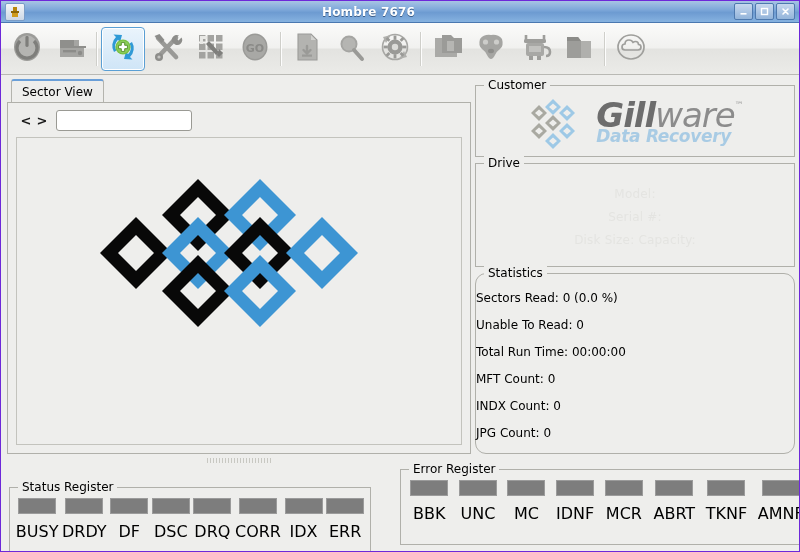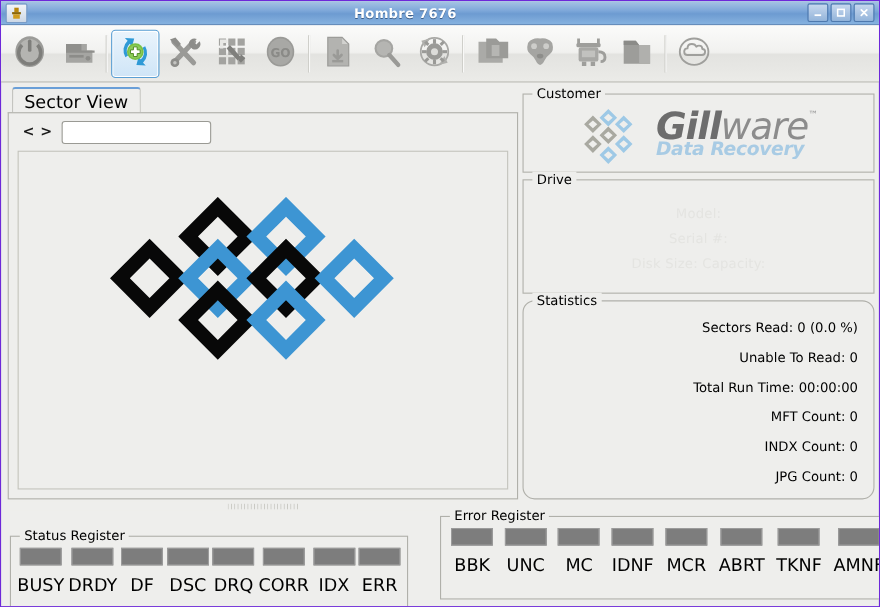--- a/index.html
+++ b/index.html
@@ -92,21 +92,21 @@
   
   .tabstrip {
     position: absolute; left: 6px; top: 78px;
     width: 464px; height: 24px;
   }
   .tab {
     position: absolute; left: 4px; top: 0;
     height: 24px; padding: 0 10px;
     box-sizing: border-box;
     display: flex; align-items: center;
-    font-size: 16px; color: #000;
+    font-size: 12px; color: #000;
     background: #eeeeec;
     border: 1px solid #b4b4ae;
     border-bottom: none;
     border-top: 2px solid #6a9fd8;
     border-radius: 3px 3px 0 0;
   }
   .tab-filler {
     position: absolute; left: 0; top: 13px;
     width: 464px; height: 11px;
     border-bottom: 1px solid #b4b4ae;
@@ -226,21 +226,21 @@
     color: #e4e4e1;
     text-align: center;
     letter-spacing: .2px;
   }
 
   
   .stats { left: 474px; top: 272px; width: 320px; height: 181px; border-radius: 11px; }
   .stats-body {
     position: absolute; left: 0; right: 14px; top: 10px; bottom: 6px;
     display: flex; flex-direction: column;
-    align-items: flex-end; justify-content: space-around;
+    align-items: flex-start; justify-content: space-around;
   }
   .stat-line { font-size: 12px; color: #000; text-align: right; }
 
   
   .status-reg { left: 8px; top: 486px; width: 362px; height: 76px; }
   .error-reg  { left: 399px; top: 468px; width: 414px; height: 76px; }
   .reg-body {
     position: absolute; left: 0; right: 0; top: 10px; bottom: 2px;
     display: flex; justify-content: space-around; align-items: flex-start;
     padding: 0 4px;

